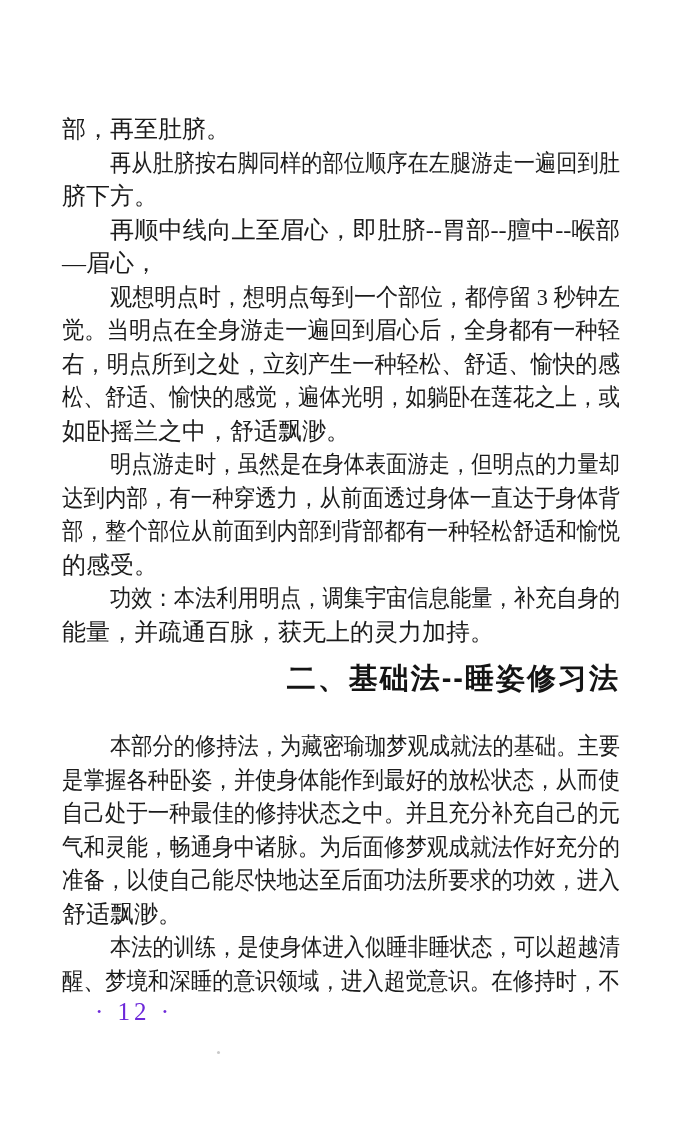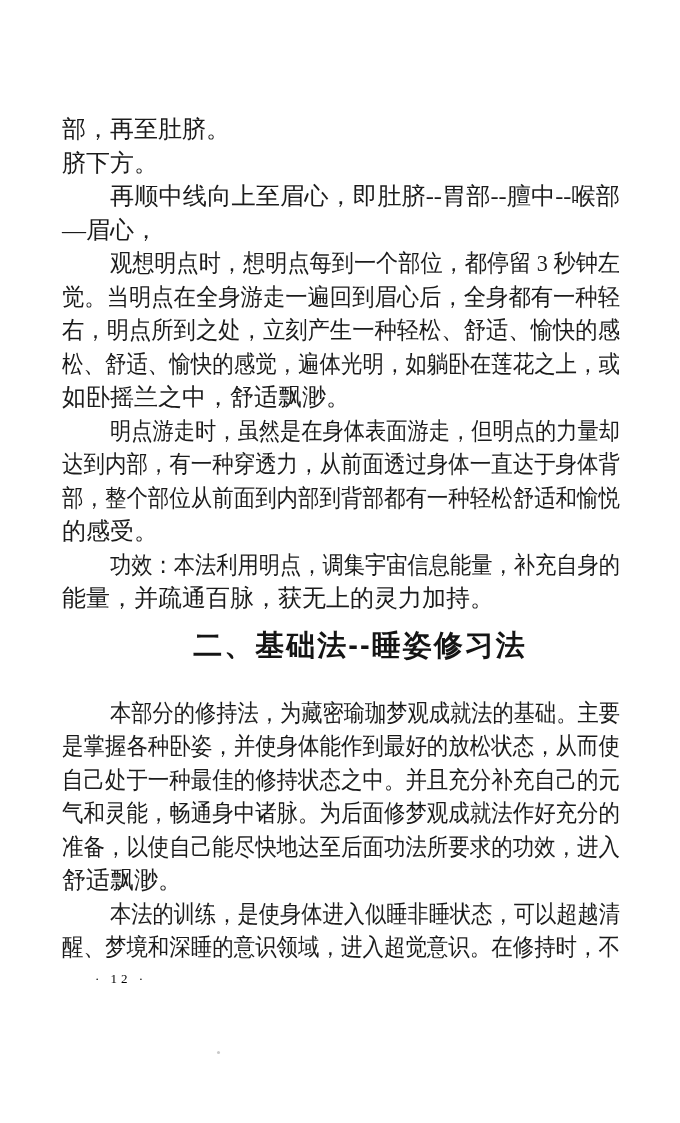--- a/index.html
+++ b/index.html
@@ -34,55 +34,56 @@
     display: inline-block;
     white-space: nowrap;
     transform-origin: 0 50%;
   }
   .line.indent .line-text { margin-left: 48px; }
   .heading {
     width: 558px;
     margin: 6px 0 29px 62px;
     padding-left: 38px;
     box-sizing: border-box;
-    text-align: center;
+    text-align: right;
     font-size: 29px;
     line-height: 46px;
     font-weight: bold;
     letter-spacing: 2px;
     font-family: "Liberation Sans", "DejaVu Sans", sans-serif;
     color: #141414;
     white-space: nowrap;
   }
   .page-number {
     margin: 2px 0 0 95px;
-    font-size: 13px;
+    font-size: 25px;
     line-height: 24px;
     letter-spacing: 4px;
-    color: #000000;
+    color: #6d28d9;
   }
   .speck {
     position: absolute;
     left: 217px;
     top: 1051px;
     width: 3px;
     height: 3px;
     background: #c9c9c9;
     border-radius: 50%;
   }
 </style>
 </head>
 <body>
 
 <div class="page">
 
   <div class="text-block block-upper">
 
       <div class="line"><span class="line-text">部，再至肚脐。</span></div>
 
+      <div class="line indent full"><span class="line-text" style="transform: scaleX(0.885417);">再从肚脐按右脚同样的部位顺序在左腿游走一遍回到肚</span></div>
 
       <div class="line"><span class="line-text">脐下方。</span></div>
 
       <div class="line indent full"><span class="line-text" style="transform: scaleX(1.0119);">再顺中线向上至眉心，即肚脐--胃部--膻中--喉部</span></div>
 
       <div class="line"><span class="line-text">—眉心，</span></div>
 
       <div class="line indent full"><span class="line-text" style="transform: scaleX(0.923913);">观想明点时，想明点每到一个部位，都停留 3 秒钟左</span></div>
 
       <div class="line full"><span class="line-text" style="transform: scaleX(0.93);">觉。当明点在全身游走一遍回到眉心后，全身都有一种轻</span></div>

